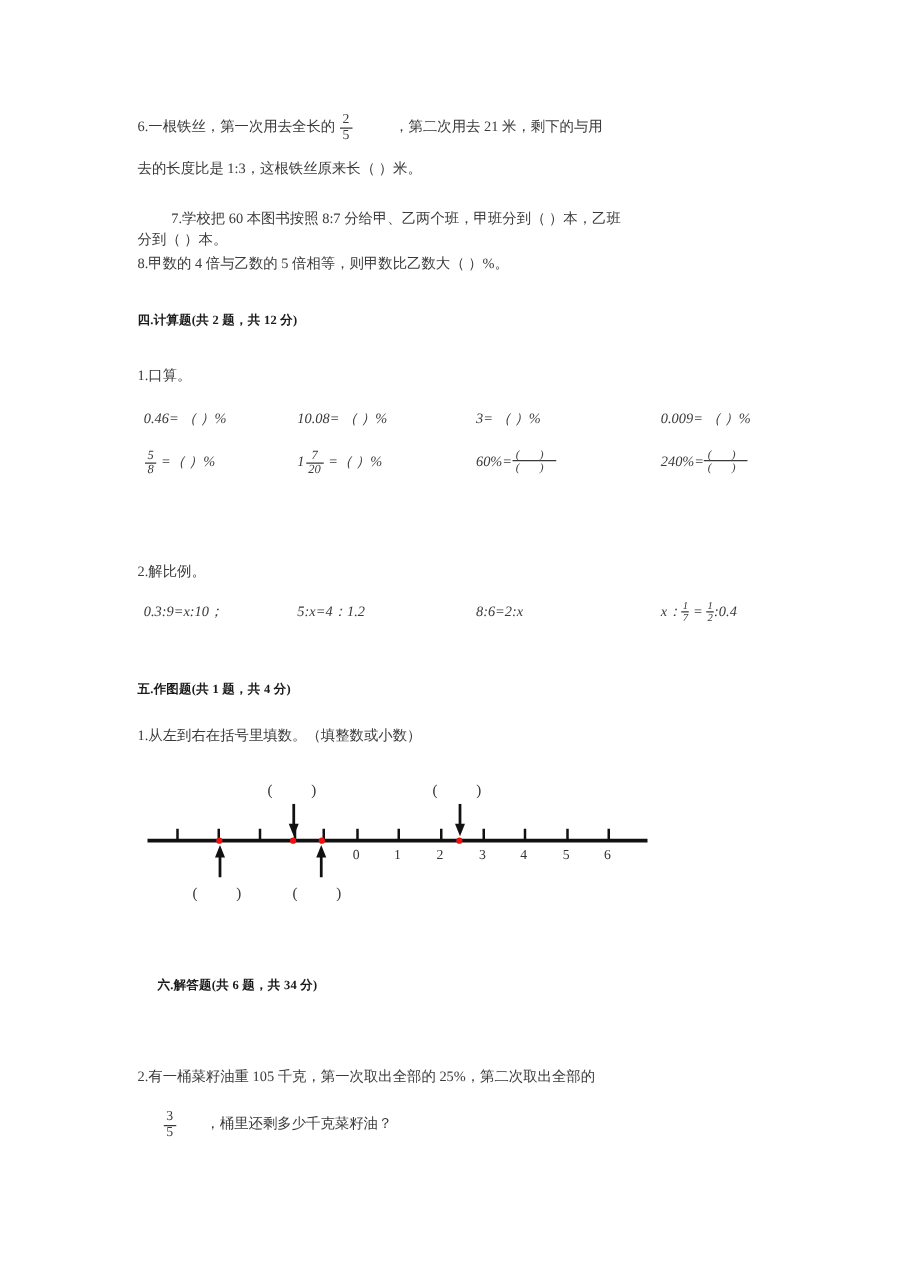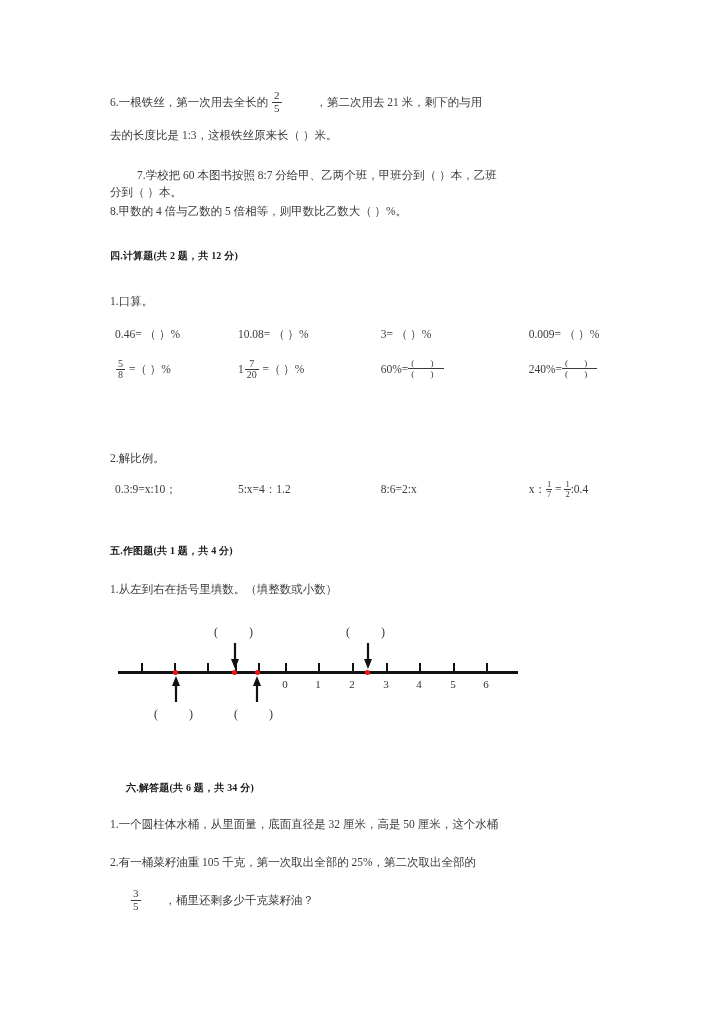--- a/index.html
+++ b/index.html
@@ -91,21 +91,21 @@
     padding: 0 3px;
     letter-spacing: 7px;
   }
   .sup { font-size: 7px; vertical-align: super; }
   .calcrow {
     position: absolute;
     font-size: 11.5px;
     white-space: nowrap;
     color: #3a3a3a;
   }
-  .cell { display: inline-block; }
+  .cell { display: inline-block; font-style: italic; }
   
   .numline-fig {
     position: absolute;
   }
   .nl-axis {
     position: absolute;
     background: #111111;
   }
   .nl-tick {
     position: absolute;
@@ -272,21 +272,20 @@
       <line x1="5" y1="26" x2="5" y2="7" stroke="#111" stroke-width="2.2"></line>
       <polygon points="5,0 1,10 9,10" fill="#111"></polygon>
     </svg>
 
     <div class="nl-paren" style="left:36px; top:82px;">(      )</div>
     <div class="nl-paren" style="left:116px; top:82px;">(      )</div>
   </div>
 
   <div class="sec-head" style="left:110px; top:781px;margin-left:16px;">六.解答题(共 6 题，共 34 分)</div>
 
-  <div class="blk" style="left:110px; top:815px;">1.一个圆柱体水桶，从里面量，底面直径是 32 厘米，高是 50 厘米，这个水桶</div>
 
   <div class="blk" style="left:110px; top:853px;">2.有一桶菜籽油重 105 千克，第一次取出全部的 25%，第二次取出全部的</div>
   <div class="blk" style="left:130px; top:888px;">
     <span class="frac big">
       <span class="num">3</span>
       <span class="den">5</span>
     </span>
     <span style="display:inline-block;width:20px"></span><span>，桶里还剩多少千克菜籽油？</span>
   </div>
 

